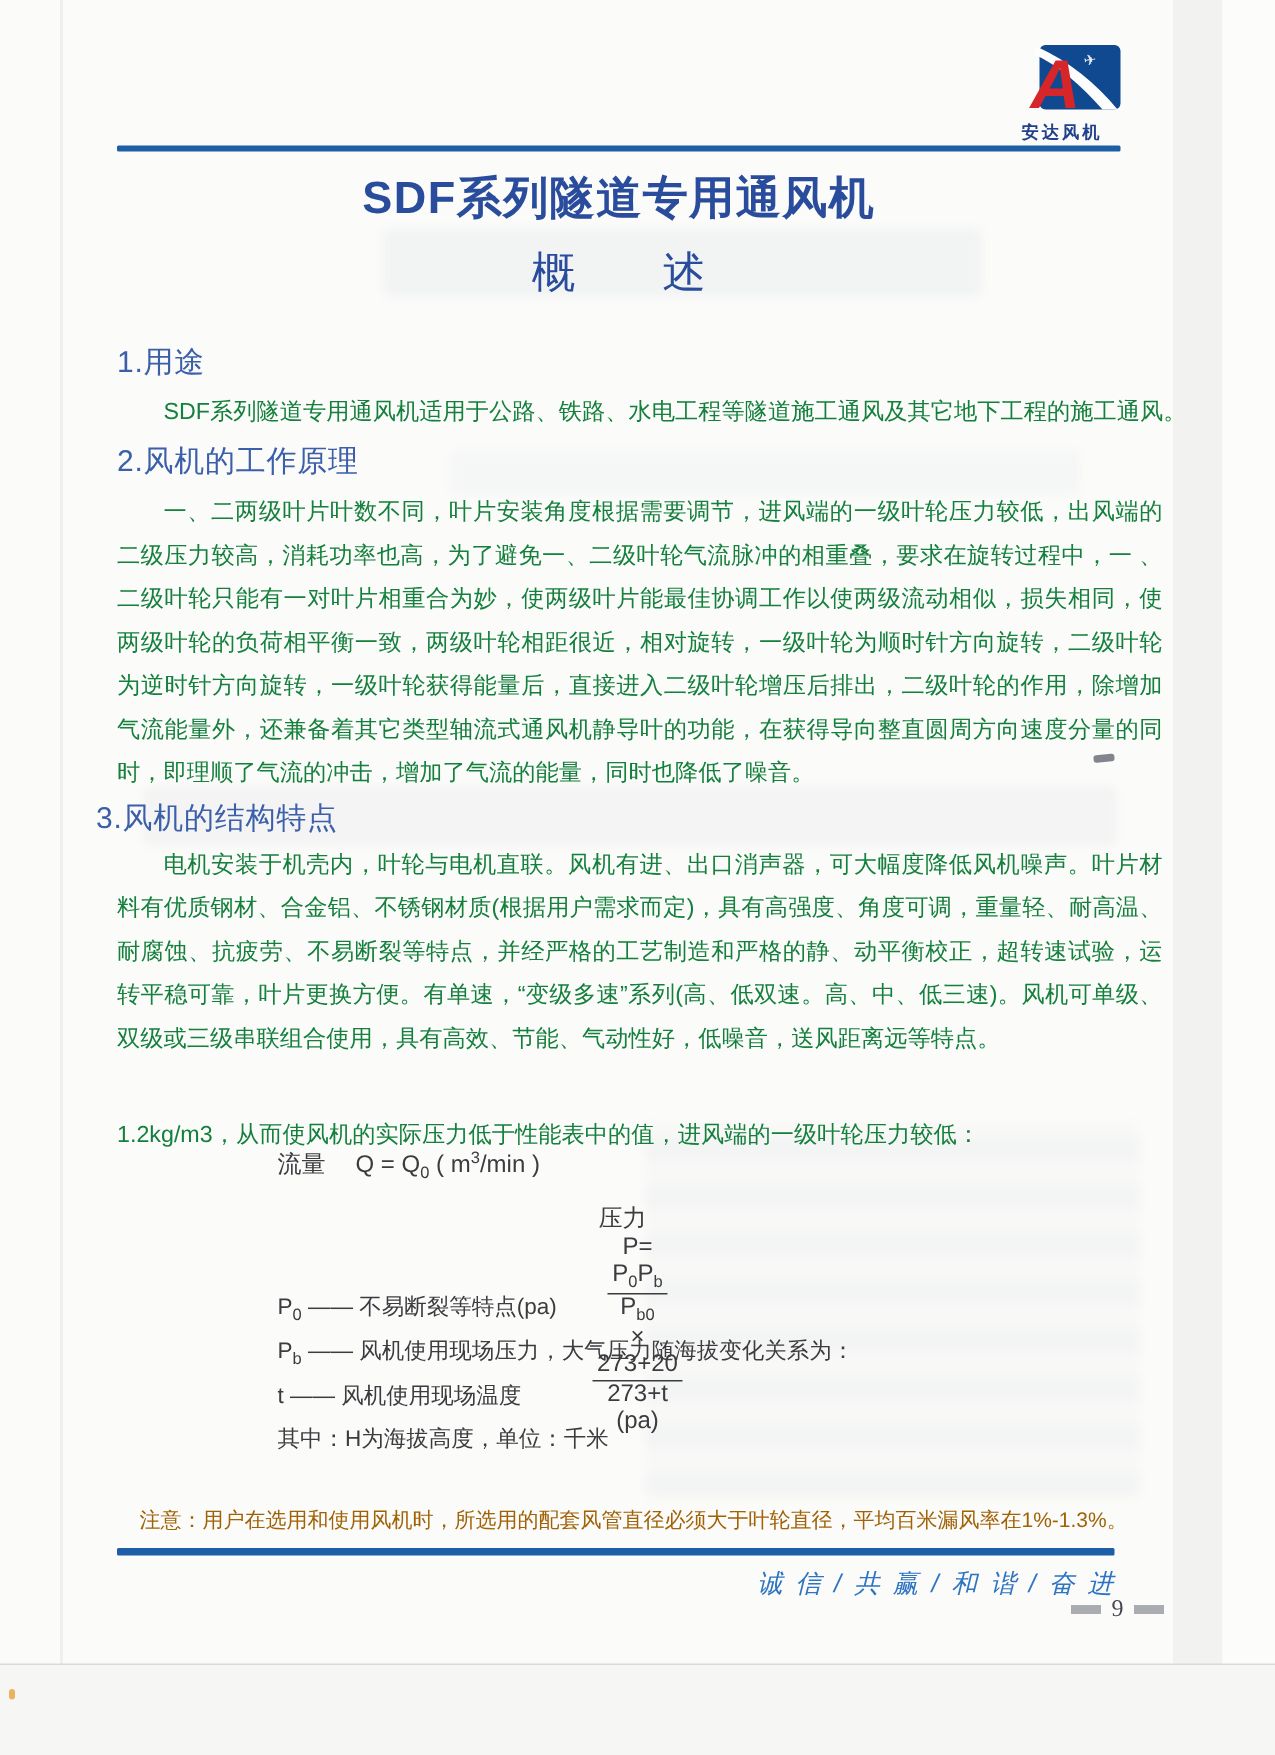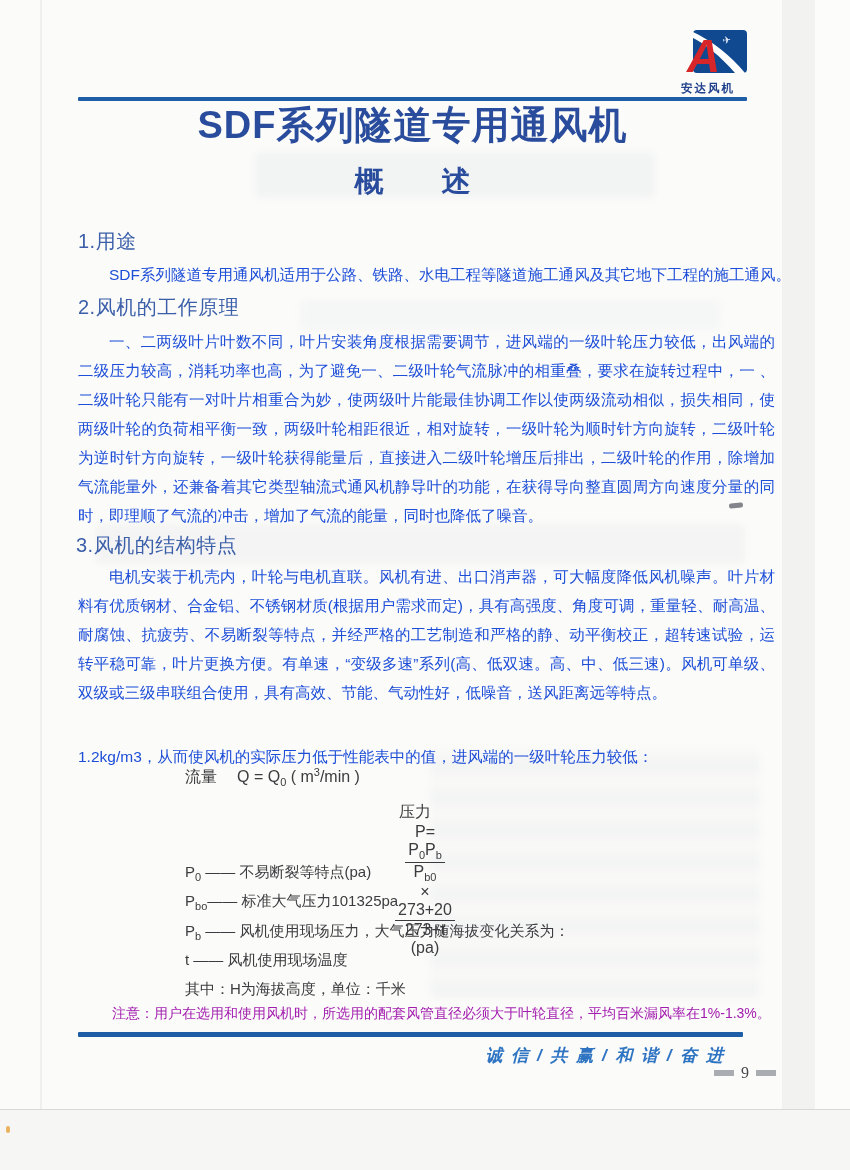--- a/index.html
+++ b/index.html
@@ -22,36 +22,36 @@
   .logo-svg{display:block;}
   .logo-caption{
     margin-top:1px;text-align:left;font-size:11.5px;font-weight:bold;
     color:#21418c;letter-spacing:2px;white-space:nowrap;
   }
   .rule-top{left:78px;top:97px;width:669px;height:4px;background:#1e5ea6;border-radius:1px;}
   .rule-bottom{left:78px;top:1032px;width:665px;height:5px;background:#1e5ea6;border-radius:1px;}
 
   
   .doc-title{
-    left:78px;top:100px;width:669px;text-align:center;
-    font-size:38px;font-weight:bold;color:#2a4c9c;letter-spacing:1px;
+    left:78px;top:112px;width:669px;text-align:center;
+    font-size:30px;font-weight:bold;color:#2a4c9c;letter-spacing:1px;
   }
   .doc-subtitle{
     left:78px;top:162px;width:669px;text-align:center;
-    font-size:29px;font-weight:bold;color:#2a4c9c;
+    font-size:29px;font-weight:normal;color:#2a4c9c;
   }
 
   
   .sec-heading{font-size:20px;color:#3b5fa9;letter-spacing:0.5px;text-align:center;}
   .sec1-h{left:78px;top:228px;}
   .sec2-h{left:78px;top:294px;}
-  .sec3-h{left:76px;top:532px;}
+  .sec3-h{left:64px;top:532px;}
 
   .body-par{
-    width:697px;font-size:15.5px;line-height:29px;color:#1d4ed8;
+    width:697px;font-size:15.5px;line-height:29px;color:#15803d;
     text-align:justify;text-indent:2em;
   }
   .sec1-p{left:78px;top:260px;white-space:nowrap;text-align:left;}
   .sec2-p{left:78px;top:327px;}
   .sec3-p1{left:78px;top:562px;}
   .sec3-p2{left:78px;top:710px;line-height:31px;text-indent:0;}
   .sec3-p2 .ind{padding-left:2em;}
 
   
   .formula-block{left:185px;top:766px;width:480px;font-size:16px;color:#3c3c40;}
@@ -61,24 +61,24 @@
   .f-press .gap{display:inline-block;width:8px;}
   .frac{display:inline-block;text-align:center;vertical-align:middle;margin:0 6px;line-height:1.15;}
   .frac .num{display:block;padding:0 3px;}
   .frac .den{display:block;border-top:1.5px solid #3c3c40;padding:0 3px;}
   .sub{font-size:11px;vertical-align:-4px;}
   .sup{font-size:11px;vertical-align:6px;}
   .f-defs{margin-top:8px;font-size:15px;line-height:23.3px;}
   .def-line{white-space:nowrap;}
 
   
-  .note-line{left:112px;top:1005px;font-size:14px;color:#a21caf;white-space:nowrap;text-align:center;}
+  .note-line{left:93px;top:1005px;font-size:14px;color:#a16207;white-space:nowrap;text-align:center;}
   .slogan{
-    left:60px;top:1044px;width:665px;text-align:right;
-    font-size:17px;font-weight:bold;font-style:italic;color:#2e74c2;letter-spacing:2px;
+    left:79px;top:1044px;width:665px;text-align:right;
+    font-size:17px;font-weight:normal;font-style:italic;color:#2e74c2;letter-spacing:2px;
     white-space:nowrap;
   }
   .pagenum-row{left:698px;top:1064px;width:94px;display:flex;align-items:center;justify-content:center;gap:7px;}
   .pagenum-dash{width:20px;height:6px;background:#a9adb2;}
   .pagenum{font-size:16px;color:#44474c;font-family:"Liberation Serif","DejaVu Serif",serif;}
 
   
   .bleed{filter:blur(3px);border-radius:6px;background:rgba(100,120,170,0.055);}
   .bleed1{left:255px;top:152px;width:400px;height:46px;}
   .bleed2{left:300px;top:300px;width:420px;height:30px;background:rgba(100,120,170,0.04);}
@@ -147,21 +147,20 @@
     <span>×</span>
     <span class="frac">
       <span class="num">273+20</span>
       <span class="den">273+t</span>
     </span>
     <span>(pa)</span>
   </div>
 
   <div class="f-defs">
     <div class="def-line"><span>P</span><span class="sub">0</span><span> —— </span><span>不易断裂等特点(pa)</span></div>
-    <div class="def-line"><span>P</span><span class="sub">bo</span><span>—— </span><span>标准大气压力101325pa</span></div>
     <div class="def-line"><span>P</span><span class="sub">b</span><span> —— </span><span>风机使用现场压力，大气压力随海拔变化关系为：</span></div>
     <div class="def-line"><span>t</span><span class="sub"></span><span> —— </span><span>风机使用现场温度</span></div>
     <div class="def-line"><span></span><span class="sub"></span><span></span><span>其中：H为海拔高度，单位：千米</span></div>
   </div>
 </div>
 
 <div class="abs note-line">注意：用户在选用和使用风机时，所选用的配套风管直径必须大于叶轮直径，平均百米漏风率在1%-1.3%。</div>
 
 <div class="abs rule-bottom"></div>
 <div class="abs slogan">诚 信 / 共 赢 / 和 谐 / 奋 进</div>

